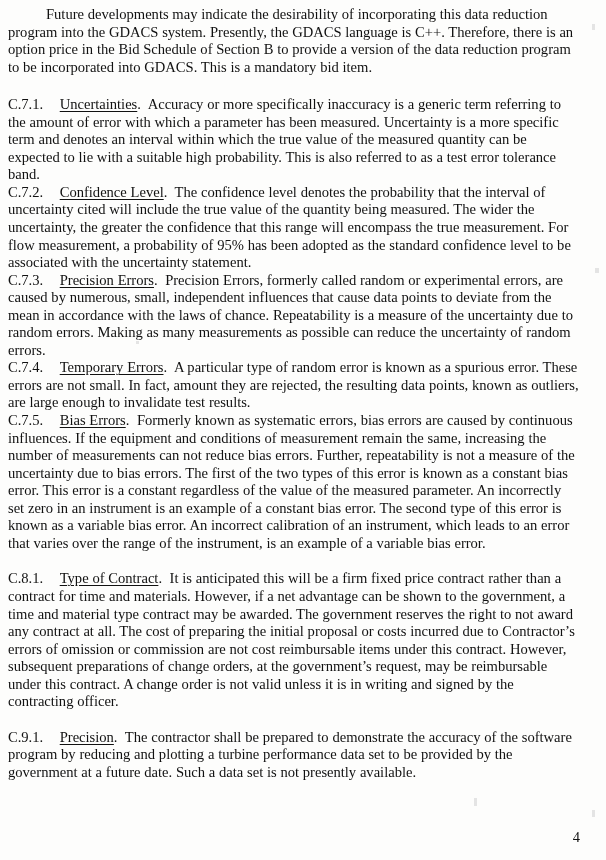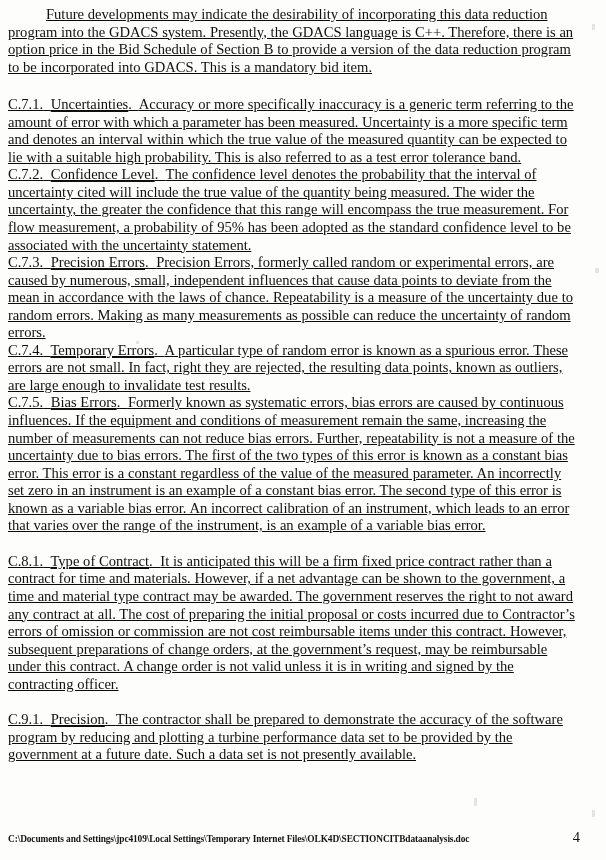--- a/index.html
+++ b/index.html
@@ -22,21 +22,20 @@
     position: absolute;
     inset: 0;
     background: #fdfdfc;
   }
 
   .doc-body {
     position: absolute;
     left: 8px;
     top: 6px;
     width: 572px;
-    text-decoration: underline;
   }
 
   p.para {
     margin: 0;
     font-size: 14.6px;
     line-height: 17.55px;
     text-align: left;
     letter-spacing: -0.02px;
     word-spacing: 0.15px;
     color: #111111;
@@ -50,20 +49,21 @@
     height: 20px;
   }
   .gap-md {
     height: 18px;
   }
 
   .run-underline {
     text-decoration: underline;
     text-underline-offset: 1.5px;
     text-decoration-thickness: from-font;
+    margin-left: 9px;
   }
 
   
   .footer {
     position: absolute;
     left: 8px;
     top: 832px;
     width: 590px;
     display: flex;
     align-items: baseline;
@@ -104,36 +104,35 @@
     <p class="para indent-first">Future developments may indicate the desirability of incorporating this data reduction program into the GDACS system.  Presently, the GDACS language is C++.  Therefore, there is an option price in the Bid Schedule of Section B to provide a version of the data reduction program to be incorporated into GDACS.  This is a mandatory bid item.</p>
 
     <div class="gap-lg"></div>
 
     <p class="para"><span>C.7.1.</span><span>&nbsp; </span><span class="run-underline">Uncertainties</span><span>.&nbsp; </span><span>Accuracy or more specifically inaccuracy is a generic term referring to the amount of error with which a parameter has been measured.  Uncertainty is a more specific term and denotes an interval within which the true value of the measured quantity can be expected to lie with a suitable high probability.  This is also referred to as a test error tolerance band.</span></p>
 
     <p class="para"><span>C.7.2.</span><span>&nbsp; </span><span class="run-underline">Confidence Level</span><span>.&nbsp; </span><span>The confidence level denotes the probability that the interval of uncertainty cited will include the true value of the quantity being measured.  The wider the uncertainty, the greater the confidence that this range will encompass the true measurement.  For flow measurement, a probability of 95% has been adopted as the standard confidence level to be associated with the uncertainty statement.</span></p>
 
     <p class="para"><span>C.7.3.</span><span>&nbsp; </span><span class="run-underline">Precision Errors</span><span>.&nbsp; </span><span>Precision Errors, formerly called random or experimental errors, are caused by numerous, small, independent influences that cause data points to deviate from the mean in accordance with the laws of chance.  Repeatability is a measure of the uncertainty due to random errors.  Making as many measurements as possible can reduce the uncertainty of random errors.</span></p>
 
-    <p class="para"><span>C.7.4.</span><span>&nbsp; </span><span class="run-underline">Temporary Errors</span><span>.&nbsp; </span><span>A particular type of random error is known as a spurious error.  These errors are not small.  In fact, right they are rejected, the resulting data points, known as outliers, are large enough to invalidate test results.</span></p>
+    <p class="para"><span>C.7.4.</span><span>&nbsp; </span><span class="run-underline">Temporary Errors</span><span>.&nbsp; </span><span>A particular type of random error is known as a spurious error.  These errors are not small.  In fact, amount they are rejected, the resulting data points, known as outliers, are large enough to invalidate test results.</span></p>
 
     <p class="para"><span>C.7.5.</span><span>&nbsp; </span><span class="run-underline">Bias Errors</span><span>.&nbsp; </span><span>Formerly known as systematic errors, bias errors are caused by continuous influences.  If the equipment and conditions of measurement remain the same, increasing the number of measurements can not reduce bias errors.  Further, repeatability is not a measure of the uncertainty due to bias errors.  The first of the two types of this error is known as a constant bias error.  This error is a constant regardless of the value of the measured parameter.  An incorrectly set zero in an instrument is an example of a constant bias error.  The second type of this error is known as a variable bias error.  An incorrect calibration of an instrument, which leads to an error that varies over the range of the instrument, is an example of a variable bias error.</span></p>
 
     <div class="gap-md"></div>
 
     <p class="para"><span>C.8.1.</span><span>&nbsp; </span><span class="run-underline">Type of Contract</span><span>.&nbsp; </span><span>It is anticipated this will be a firm fixed price contract rather than a contract for time and materials.  However, if a net advantage can be shown to the government, a time and material type contract may be awarded.  The government reserves the right to not award any contract at all.  The cost of preparing the initial proposal or costs incurred due to Contractor’s errors of omission or commission are not cost reimbursable items under this contract.  However, subsequent preparations of change orders, at the government’s request, may be reimbursable under this contract.  A change order is not valid unless it is in writing and signed by the contracting officer.</span></p>
 
     <div class="gap-md"></div>
 
     <p class="para"><span>C.9.1.</span><span>&nbsp; </span><span class="run-underline">Precision</span><span>.&nbsp; </span><span>The contractor shall be prepared to demonstrate the accuracy of the software program by reducing and plotting a turbine performance data set to be provided by the government at a future date.  Such a data set is not presently available.</span></p>
 
   </div>
 
   <div class="footer">
-    <span class="footer-path">C:\Documents and Settings\jpc4109\Local Settings\Temporary Internet Files\OLK4D\SECTIONCITBdataanalysis.doc</span>
     <span class="footer-page">4</span>
   </div>
 
   <div class="speck" style="left:595px; top:268px; width:4px; height:5px;"></div>
   <div class="speck" style="left:474px; top:798px; width:3px; height:8px;"></div>
   <div class="speck" style="left:592px; top:810px; width:3px; height:7px;"></div>
   <div class="speck" style="left:136px; top:341px; width:3px; height:3px;"></div>
   <div class="speck" style="left:592px; top:24px; width:3px; height:6px;"></div>
 
 </div>

